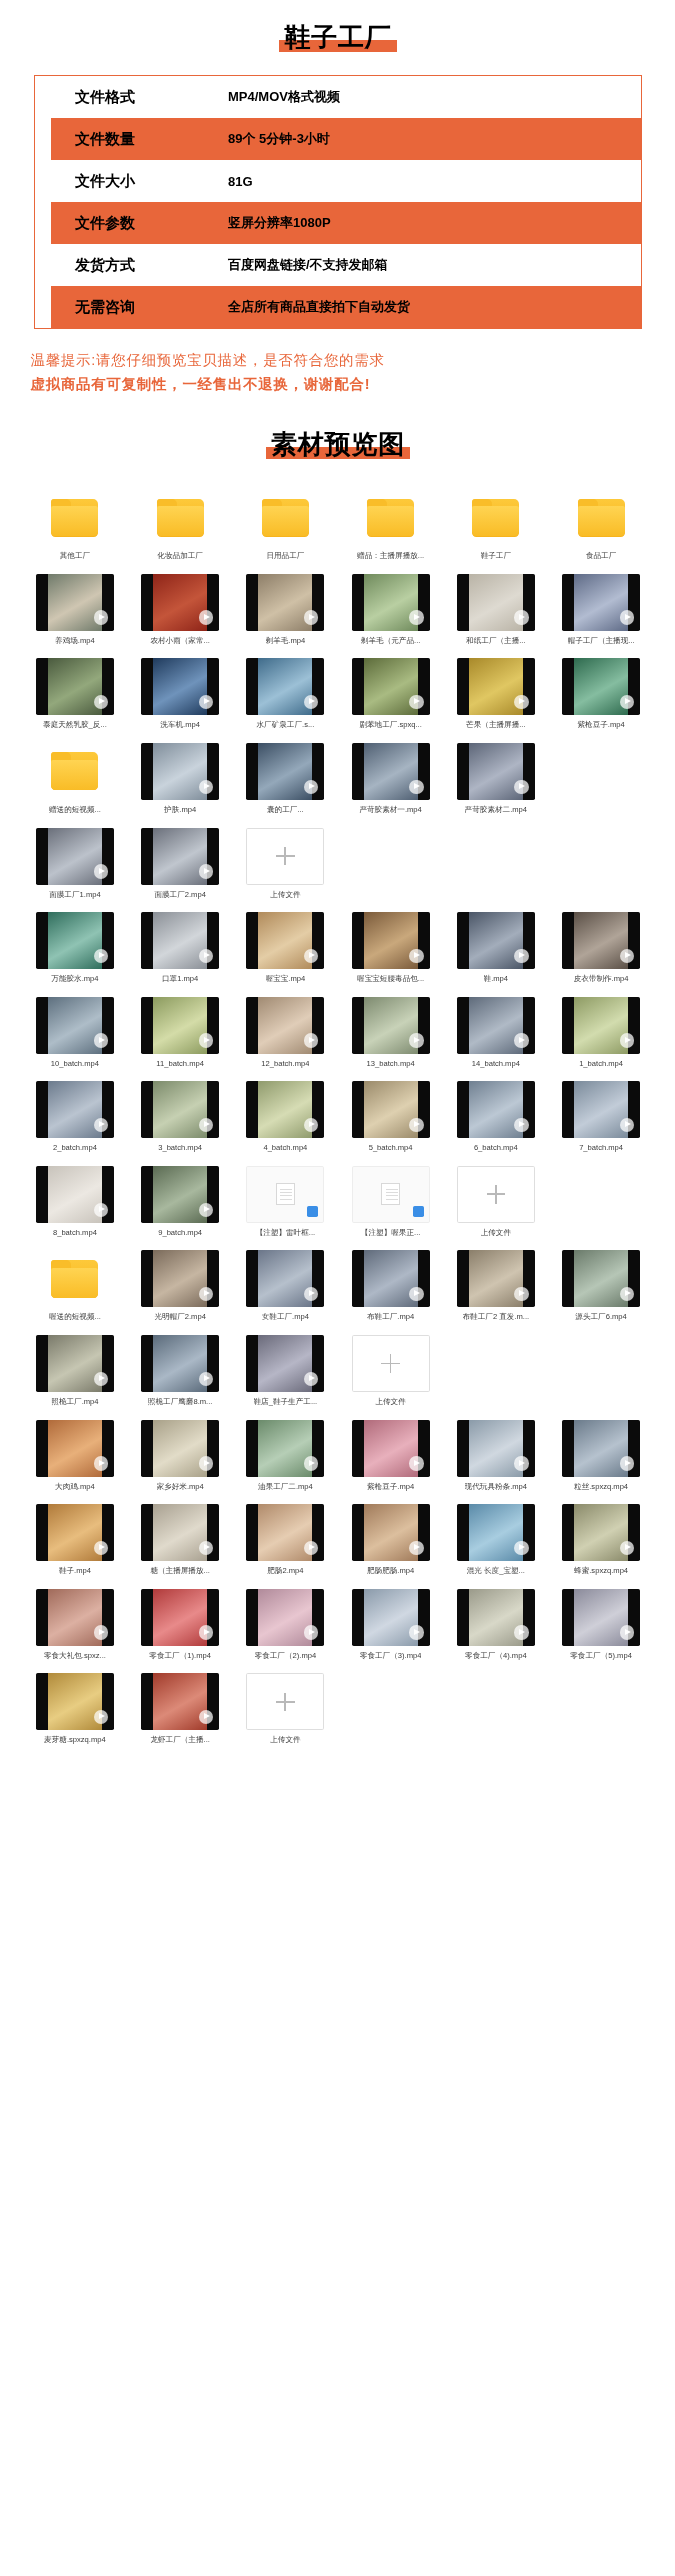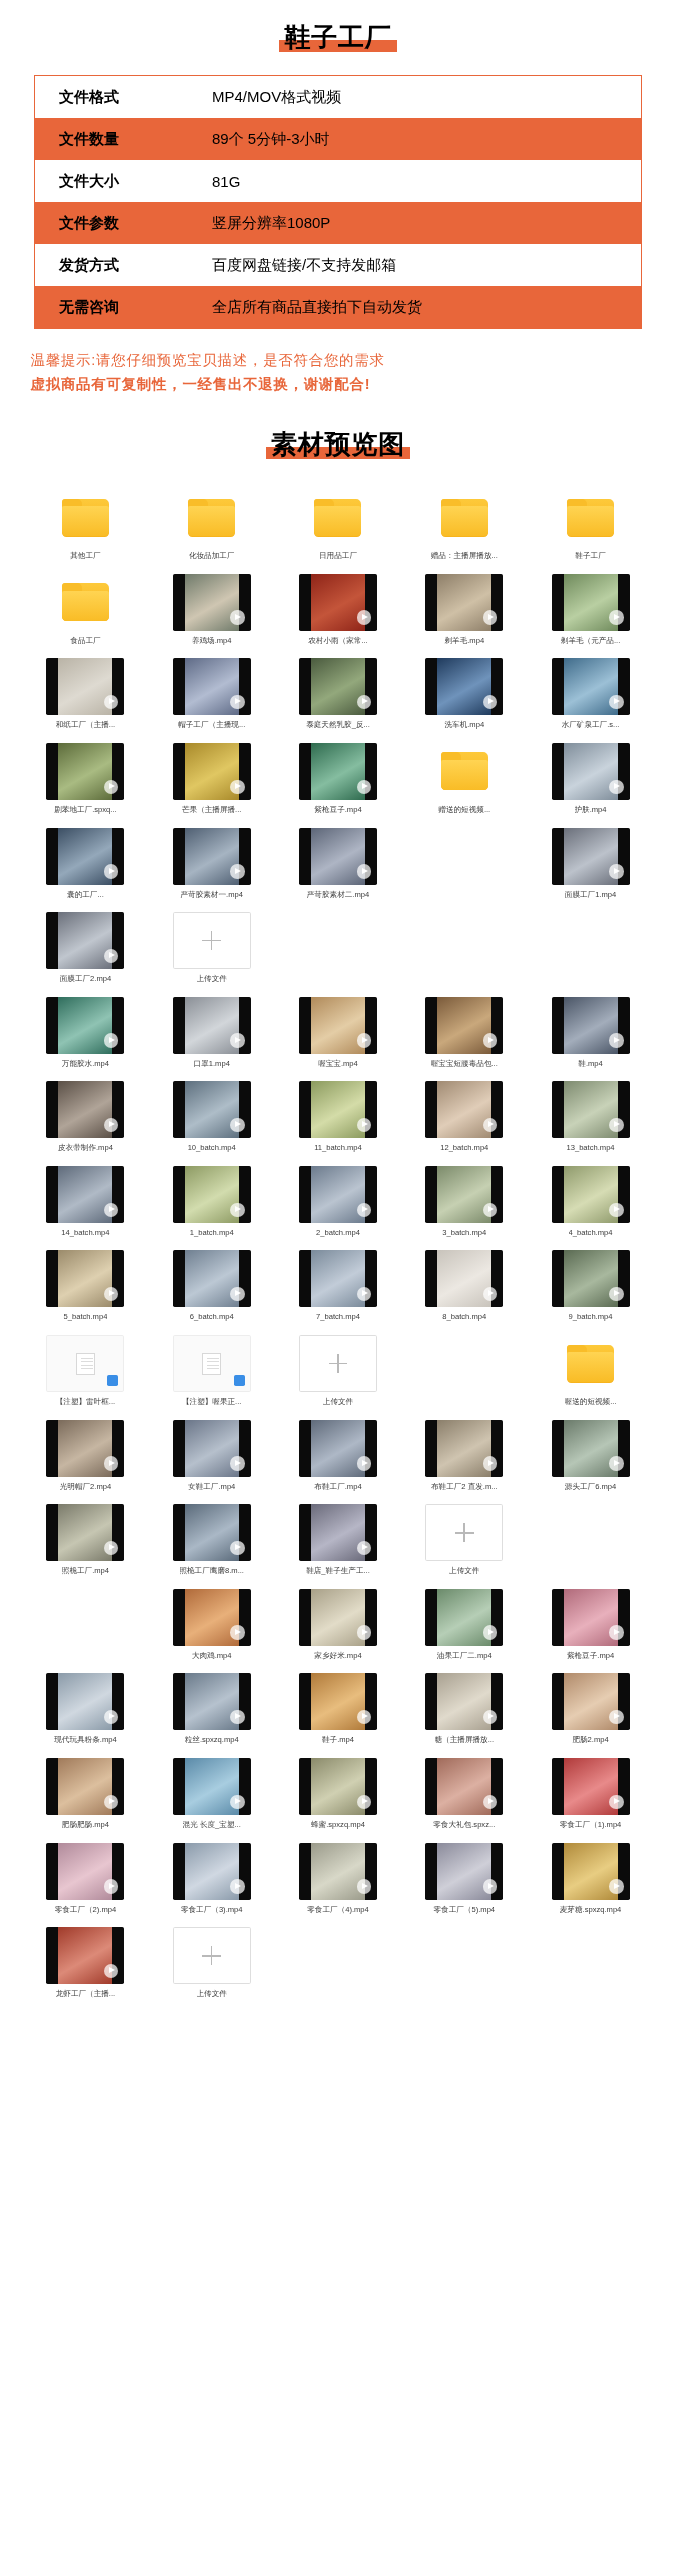--- a/index.html
+++ b/index.html
@@ -37,38 +37,39 @@
     background: var(--accent, #e8663a);
     z-index: -1;
   }
 
   
   .info-table {
     width: 608px;
     margin: 0 auto;
     border: 1.7px solid #e8663a;
     border-collapse: collapse;
+    padding-left: 16px;
   }
   .info-table .row {
     display: flex;
     align-items: center;
     min-height: 42px;
   }
   .info-table .row.alt { background: #e8663a; }
   .info-table .row .k {
     width: 177px;
     padding-left: 24px;
     font-size: 15px;
     font-weight: 700;
     white-space: nowrap;
   }
   .info-table .row .v {
     flex: 1;
-    font-size: 15px;
-    font-weight: 400;
+    font-size: 13px;
+    font-weight: 700;
     padding-right: 13.5px;
   }
 
   
   .notice {
     width: 625px;
     margin: 18.6px auto 0 auto;
     padding-left: 5px;
   }
   .notice .l1 {
@@ -83,21 +84,21 @@
     font-weight: 700;
     letter-spacing: 0.8px;
     line-height: 1.7;
   }
 
   
   .grid {
     width: 628px;
     margin: 3.4px auto 0 auto;
     display: grid;
-    grid-template-columns: repeat(5, 1fr);
+    grid-template-columns: repeat(6, 1fr);
     row-gap: 5px;
     column-gap: 3.4px;
   }
   .cell {
     display: flex;
     flex-direction: column;
     align-items: center;
     justify-content: flex-start;
     padding: 6.8px 1.7px 1.7px 1.7px;
   }

